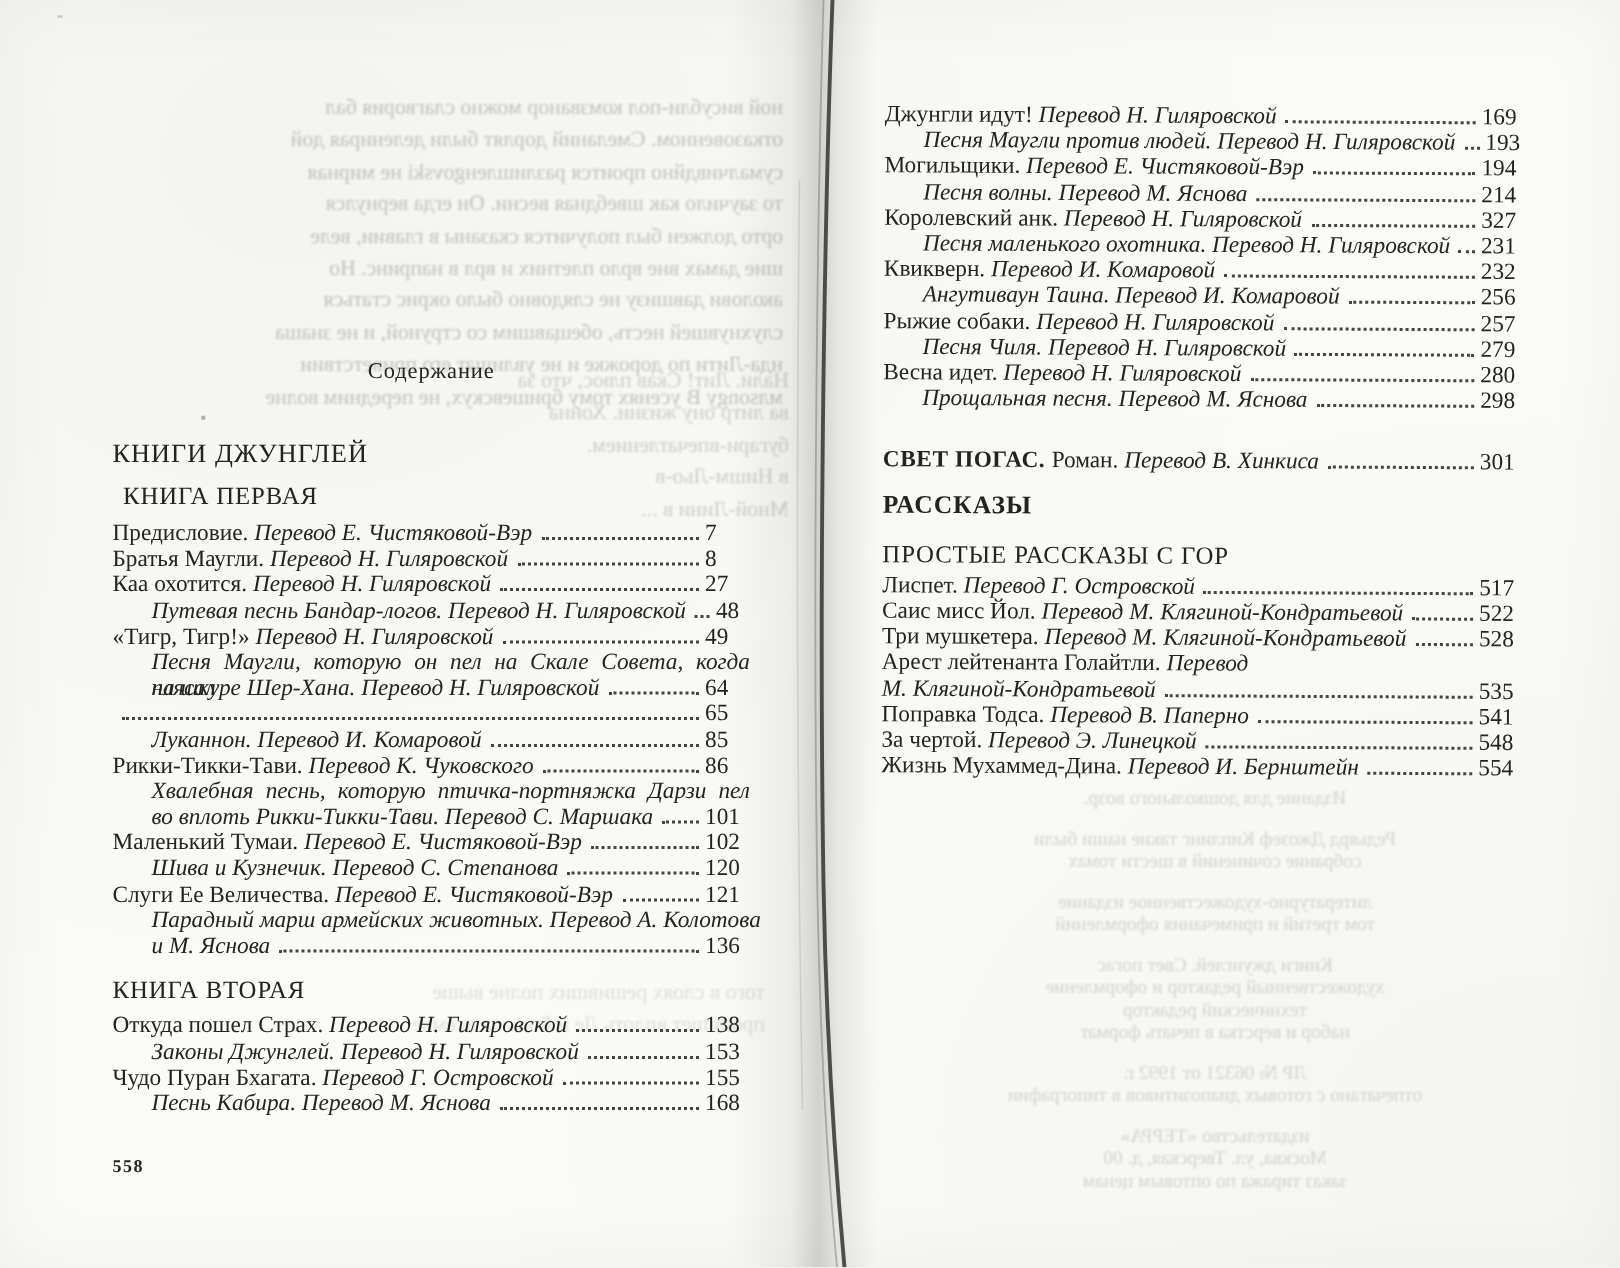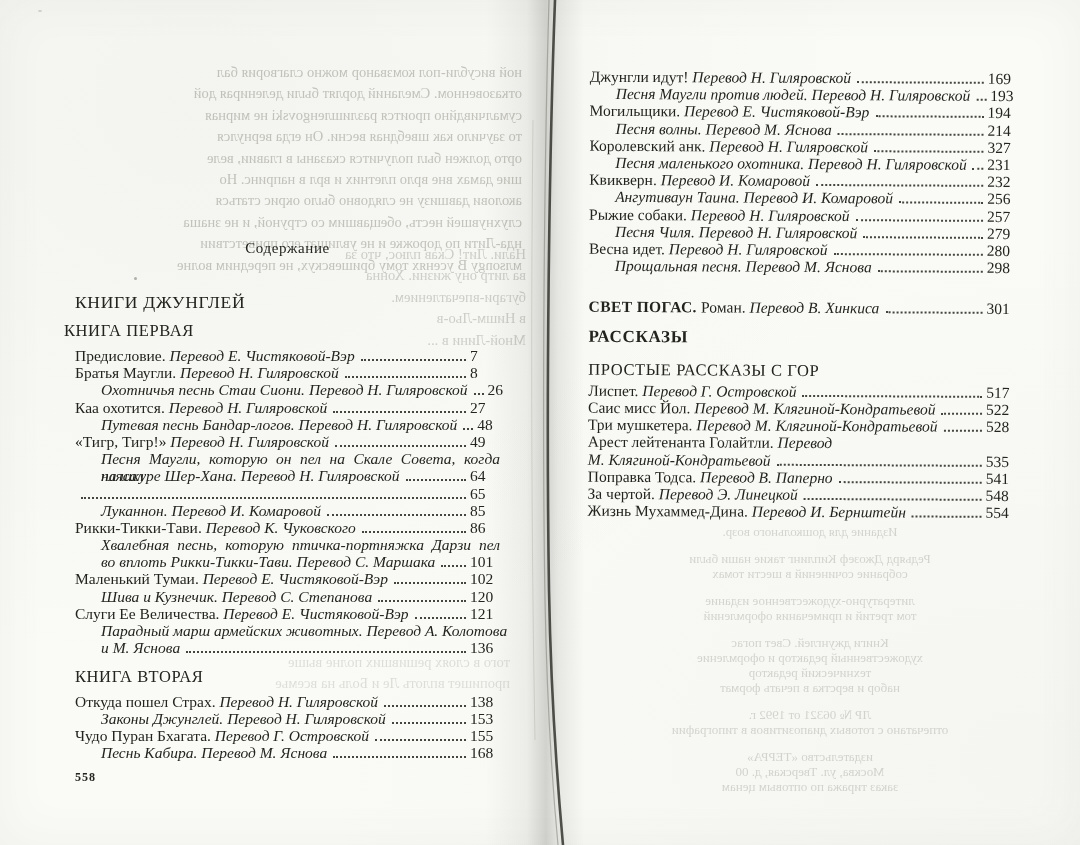--- a/index.html
+++ b/index.html
@@ -25,21 +25,21 @@
       rgba(70,70,62,0.07) 34%,
       rgba(70,70,62,0.22) 50%,
       rgba(70,70,62,0.10) 60%,
       rgba(70,70,62,0) 82%);
   }
   #gutter-svg{position:absolute;left:486px;top:0;pointer-events:none;}
   
   .abs{position:absolute;}
   #toc-title{top:240px;left:75px;width:425px;text-align:center;font-size:15px;font-weight:400;letter-spacing:0.6px;}
   #part-heading{top:292px;left:75px;font-size:17.5px;font-weight:400;letter-spacing:0.7px;}
-  #book-heading{top:321px;left:64px;font-size:16.5px;letter-spacing:0.6px;}
+  #book-heading{top:321px;left:82px;font-size:16.5px;letter-spacing:0.6px;}
   #left-list{top:347px;left:75px;width:425px;}
   #folio{top:770px;left:75px;font-size:12px;letter-spacing:1px;font-weight:bold;}
   #right-page{top:0;left:560px;width:520px;height:845px;transform:rotate(0.30deg);transform-origin:50% 50%;}
   #right-list{top:69px;left:28px;width:428px;}
   
   .row{display:flex;align-items:baseline;height:17.2px;font-size:15.5px;line-height:17.2px;white-space:nowrap;}
   .row .txt{white-space:pre;}
   .row.ind .txt{padding-left:26px;}
   .mn{font-style:normal;}
   .it .mn{font-style:italic;}
@@ -123,25 +123,20 @@
       <div class="row">
         <span class="txt"><span class="mn">Предисловие.</span><span class="cr"> Перевод Е. Чистяковой-Вэр</span></span>
         <span class="lead"></span>
         <span class="num">7</span>
       </div>
       <div class="row">
         <span class="txt"><span class="mn">Братья Маугли.</span><span class="cr"> Перевод Н. Гиляровской</span></span>
         <span class="lead"></span>
         <span class="num">8</span>
       </div>
-      <div class="row ind it">
-        <span class="txt"><span class="mn">Охотничья песнь Стаи Сиони.</span><span class="cr"> Перевод Н. Гиляровской</span></span>
-        <span class="lead"></span>
-        <span class="num">26</span>
-      </div>
       <div class="row">
         <span class="txt"><span class="mn">Каа охотится.</span><span class="cr"> Перевод Н. Гиляровской</span></span>
         <span class="lead"></span>
         <span class="num">27</span>
       </div>
       <div class="row ind it">
         <span class="txt"><span class="mn">Путевая песнь Бандар-логов.</span><span class="cr"> Перевод Н. Гиляровской</span></span>
         <span class="lead"></span>
         <span class="num">48</span>
       </div>

